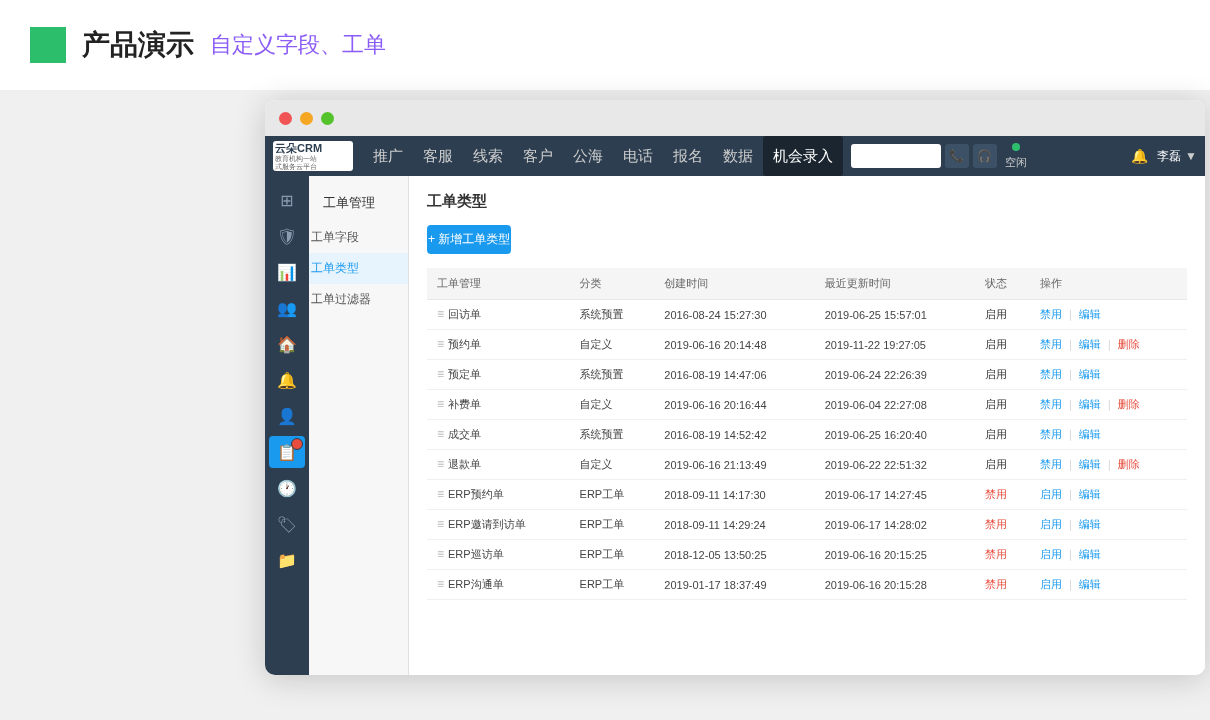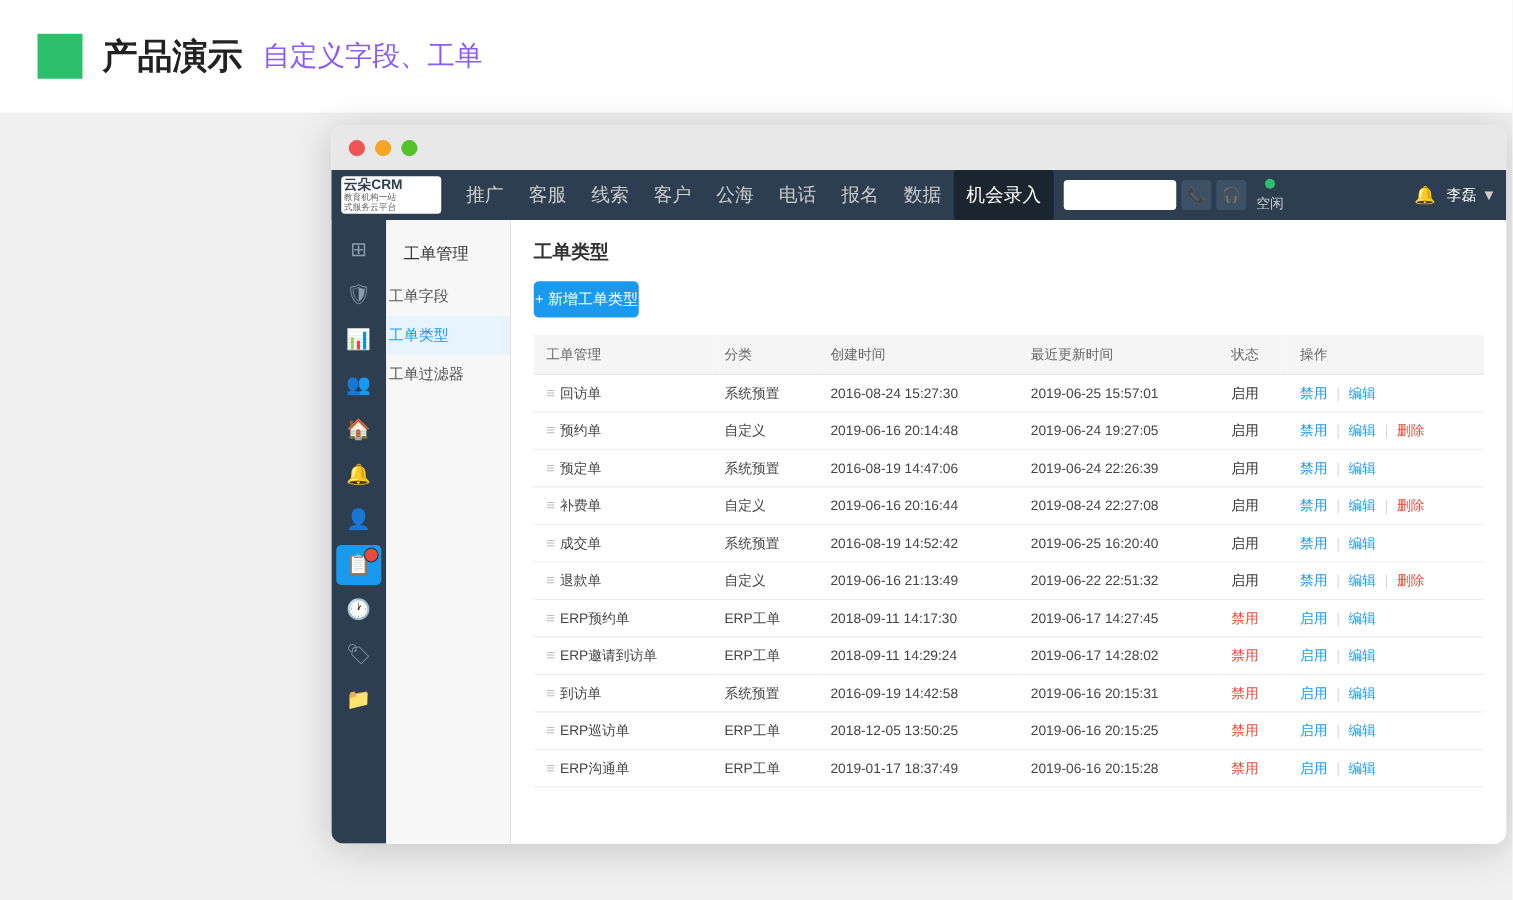--- a/index.html
+++ b/index.html
@@ -395,37 +395,37 @@
                 <td>系统预置</td>
                 <td>2016-08-24 15:27:30</td>
                 <td>2019-06-25 15:57:01</td>
                 <td><span class="status-enabled">启用</span></td>
                 <td><a class="action-link">禁用</a><span class="action-sep">｜</span><a class="action-link">编辑</a></td>
               </tr>
               <tr>
                 <td><span class="drag-icon">≡</span>预约单</td>
                 <td>自定义</td>
                 <td>2019-06-16 20:14:48</td>
-                <td>2019-06-24 19:27:05</td>
+                <td>2019-11-22 19:27:05</td>
                 <td><span class="status-enabled">启用</span></td>
                 <td><a class="action-link">禁用</a><span class="action-sep">｜</span><a class="action-link">编辑</a><span class="action-sep">｜</span><a class="action-del">删除</a></td>
               </tr>
               <tr>
                 <td><span class="drag-icon">≡</span>预定单</td>
                 <td>系统预置</td>
                 <td>2016-08-19 14:47:06</td>
                 <td>2019-06-24 22:26:39</td>
                 <td><span class="status-enabled">启用</span></td>
                 <td><a class="action-link">禁用</a><span class="action-sep">｜</span><a class="action-link">编辑</a></td>
               </tr>
               <tr>
                 <td><span class="drag-icon">≡</span>补费单</td>
                 <td>自定义</td>
                 <td>2019-06-16 20:16:44</td>
-                <td>2019-08-24 22:27:08</td>
+                <td>2019-06-04 22:27:08</td>
                 <td><span class="status-enabled">启用</span></td>
                 <td><a class="action-link">禁用</a><span class="action-sep">｜</span><a class="action-link">编辑</a><span class="action-sep">｜</span><a class="action-del">删除</a></td>
               </tr>
               <tr>
                 <td><span class="drag-icon">≡</span>成交单</td>
                 <td>系统预置</td>
                 <td>2016-08-19 14:52:42</td>
                 <td>2019-06-25 16:20:40</td>
                 <td><span class="status-enabled">启用</span></td>
                 <td><a class="action-link">禁用</a><span class="action-sep">｜</span><a class="action-link">编辑</a></td>
@@ -448,28 +448,20 @@
               </tr>
               <tr>
                 <td><span class="drag-icon">≡</span>ERP邀请到访单</td>
                 <td>ERP工单</td>
                 <td>2018-09-11 14:29:24</td>
                 <td>2019-06-17 14:28:02</td>
                 <td><span class="status-disabled">禁用</span></td>
                 <td><a class="action-link">启用</a><span class="action-sep">｜</span><a class="action-link">编辑</a></td>
               </tr>
               <tr>
-                <td><span class="drag-icon">≡</span>到访单</td>
-                <td>系统预置</td>
-                <td>2016-09-19 14:42:58</td>
-                <td>2019-06-16 20:15:31</td>
-                <td><span class="status-disabled">禁用</span></td>
-                <td><a class="action-link">启用</a><span class="action-sep">｜</span><a class="action-link">编辑</a></td>
-              </tr>
-              <tr>
                 <td><span class="drag-icon">≡</span>ERP巡访单</td>
                 <td>ERP工单</td>
                 <td>2018-12-05 13:50:25</td>
                 <td>2019-06-16 20:15:25</td>
                 <td><span class="status-disabled">禁用</span></td>
                 <td><a class="action-link">启用</a><span class="action-sep">｜</span><a class="action-link">编辑</a></td>
               </tr>
               <tr>
                 <td><span class="drag-icon">≡</span>ERP沟通单</td>
                 <td>ERP工单</td>

